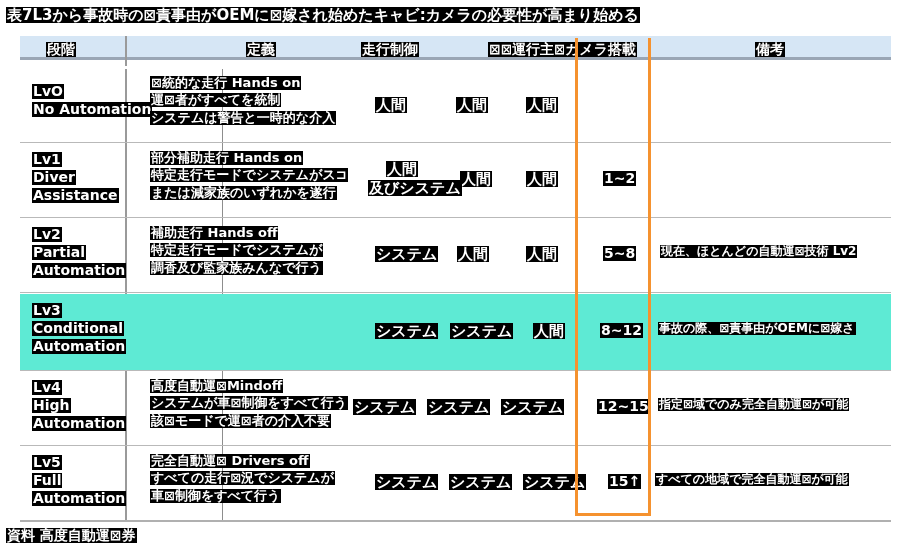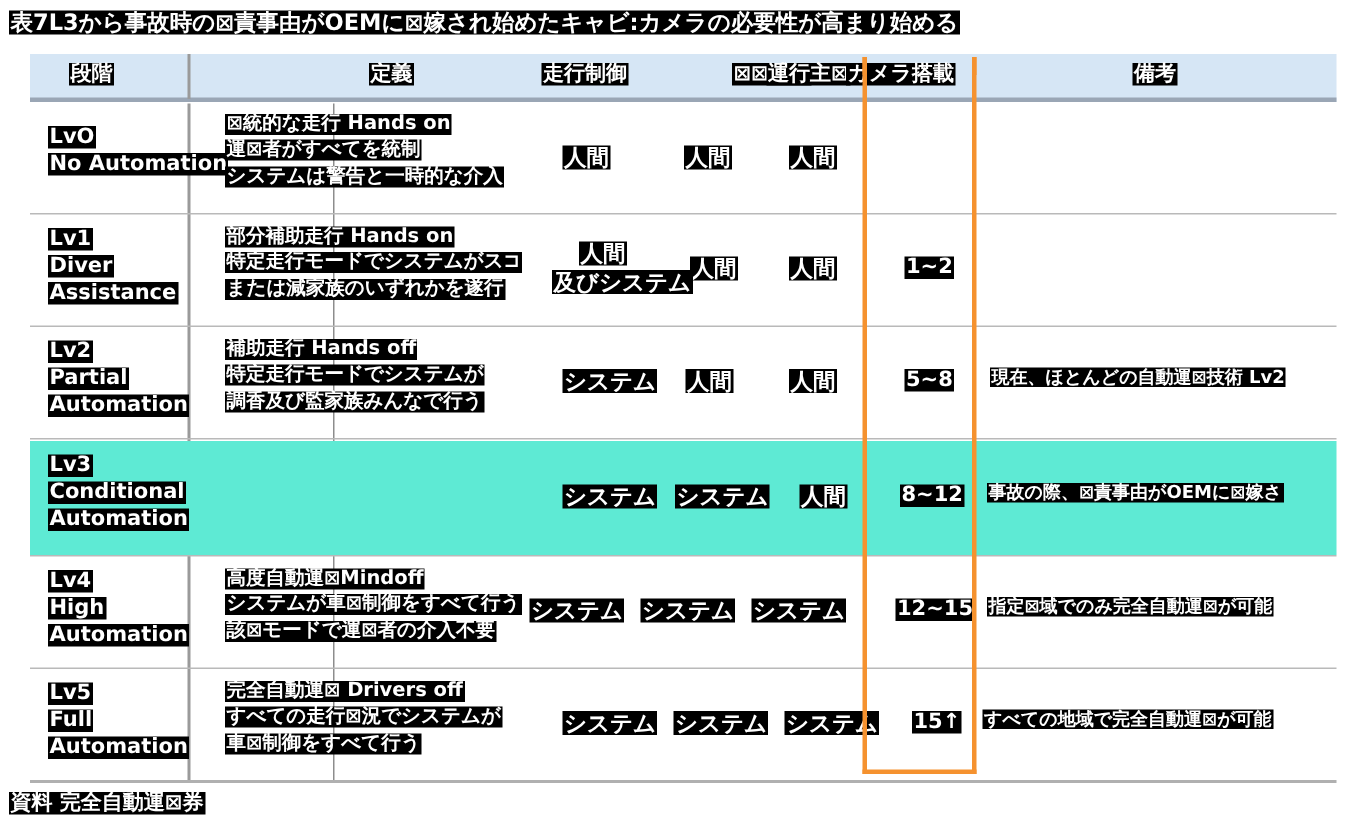--- a/index.html
+++ b/index.html
@@ -43,21 +43,21 @@
     left: 20px; top: 36px;
     width: 872px;
     height: 484px;
   }
 
   
   .thead {
     position: absolute;
     left: 0; top: 0;
     width: 871px;
-    height: 32px;
+    height: 24px;
     background: #d6e6f5;
     border-bottom: 3px solid #9aa6b5;
   }
   .thead .cellhdr {
     position: absolute;
     top: 5px;
     font-size: 14px;
     font-weight: 700;
     white-space: nowrap;
   }
@@ -270,16 +270,16 @@
     </div>
     <div class="hsep" style="top:484px; height:2px; background:#b0b0b0;"></div>
 
   </div>
 
   <div class="orange-top-l"></div>
   <div class="orange-top-r"></div>
   <div class="orange-box"></div>
 
   <div class="footer">
-    <span class="hl">資料 完全自動運⊠券</span>
+    <span class="hl">資料 高度自動運⊠券</span>
   </div>
 
 </div>
 
 </body></html>

